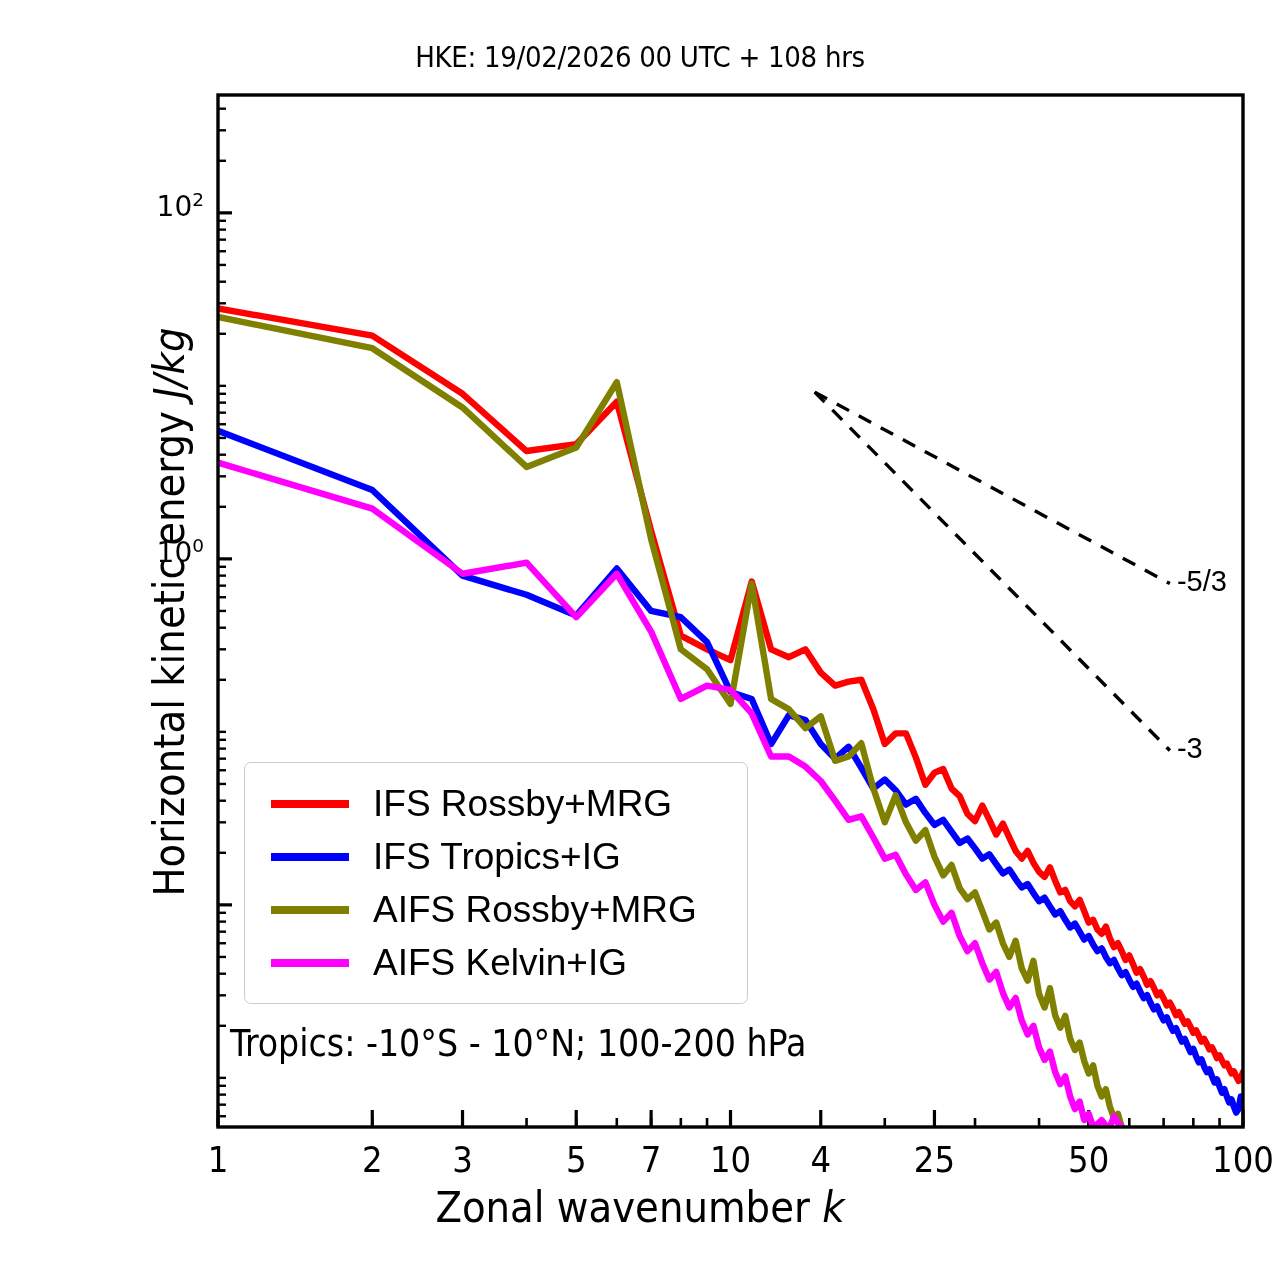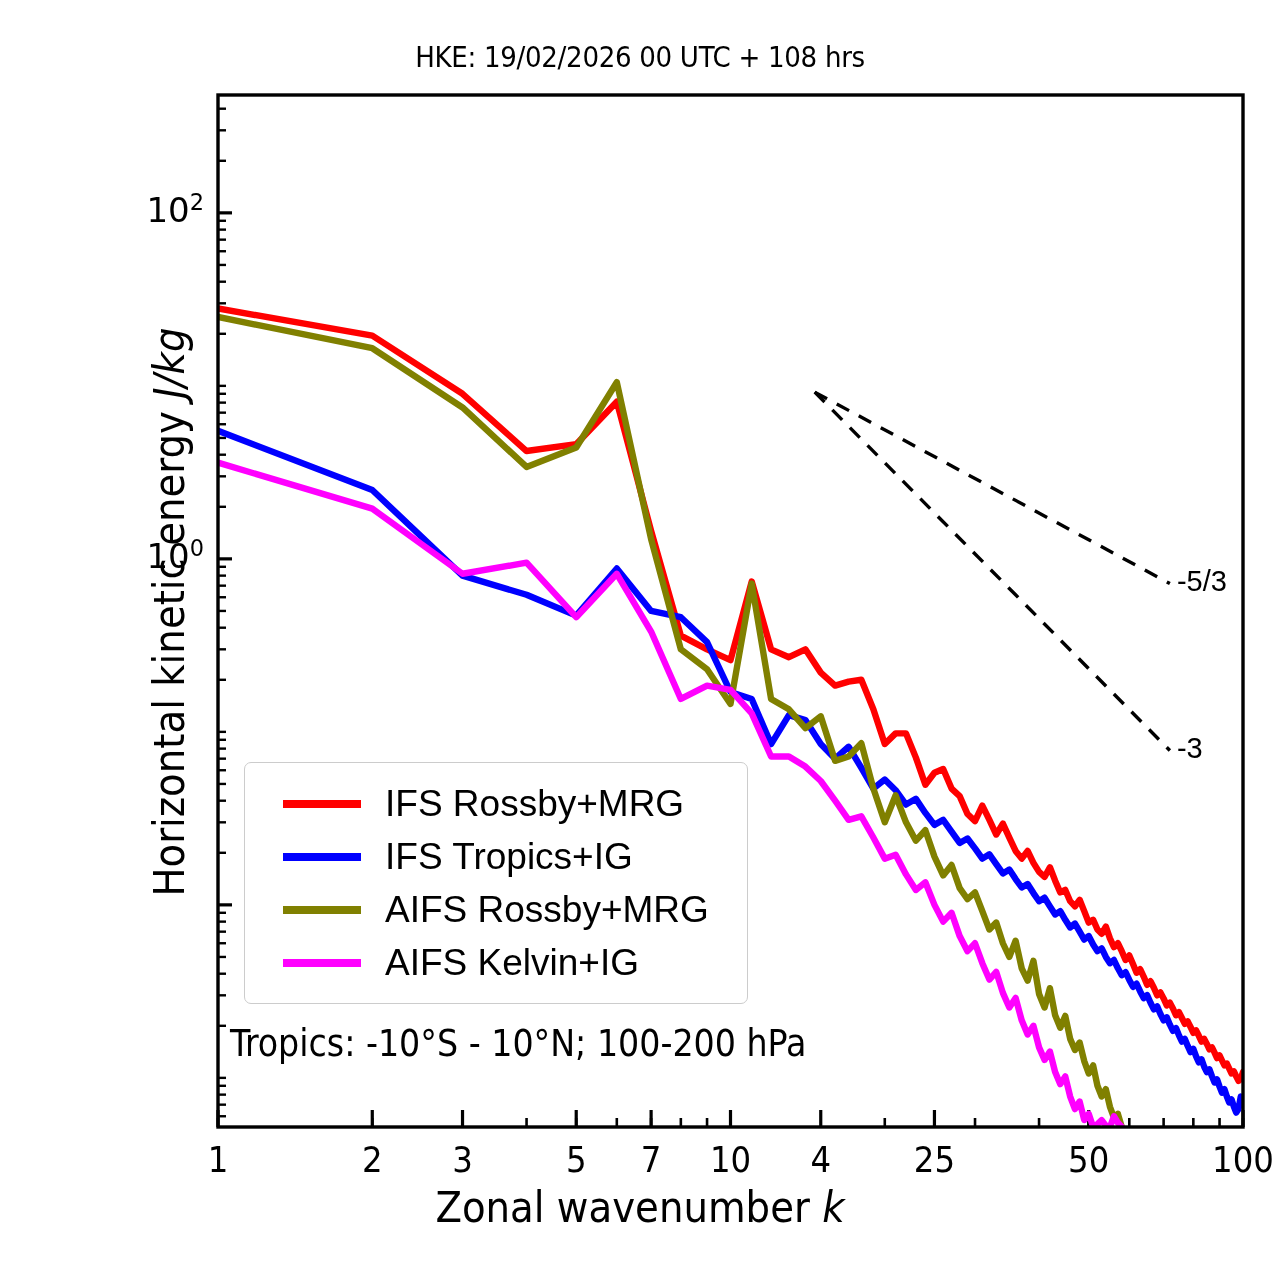--- a/index.html
+++ b/index.html
@@ -8,21 +8,21 @@
 
   #chart-title{
     position:absolute;left:0;top:40px;width:1280px;text-align:center;
     font-size:29px;font-family:"Liberation Sans Narrow","DejaVu Sans Condensed","Liberation Sans",sans-serif;
     letter-spacing:-0.3px;white-space:nowrap;
   }
 
   #plot-svg{position:absolute;left:0;top:0;}
 
   .ytick-label{
-    position:absolute;text-align:right;font-size:34px;
+    position:absolute;text-align:right;font-size:28px;
     font-family:"DejaVu Sans","Liberation Sans",sans-serif;white-space:nowrap;
   }
   .ytick-label sup{font-size:0.66em;vertical-align:super;}
 
   .xtick-label{
     position:absolute;text-align:center;font-size:36px;
     font-family:"Liberation Sans Narrow","DejaVu Sans Condensed","Liberation Sans",sans-serif;
     white-space:nowrap;
   }
 
@@ -35,21 +35,21 @@
     position:absolute;left:-356px;top:612px;width:1000px;text-align:center;
     transform:rotate(-90deg);transform-origin:500px 0px;
     font-size:43px;font-family:"Liberation Sans Narrow","DejaVu Sans Condensed","Liberation Sans",sans-serif;
     white-space:nowrap;
   }
   .ital{font-style:italic;}
 
   #legend{
     position:absolute;left:244px;top:762px;width:504px;
     border:1.6px solid #cccccc;border-radius:7px;background:#ffffff;
-    padding:14px 0 14px 16px;box-sizing:border-box;
+    padding:14px 0 14px 4px;box-sizing:border-box;
   }
   .legend-row{display:flex;align-items:center;height:53px;}
   .legend-swatch{width:78px;height:8px;margin-left:22px;margin-right:24px;flex:0 0 auto;}
   .legend-text{font-size:37px;font-family:"Liberation Sans","DejaVu Sans",sans-serif;white-space:nowrap;}
 
   #annotation{
     position:absolute;left:230px;top:1022px;font-size:37px;
     font-family:"Liberation Sans Narrow","DejaVu Sans Condensed","Liberation Sans",sans-serif;
     white-space:nowrap;
   }

